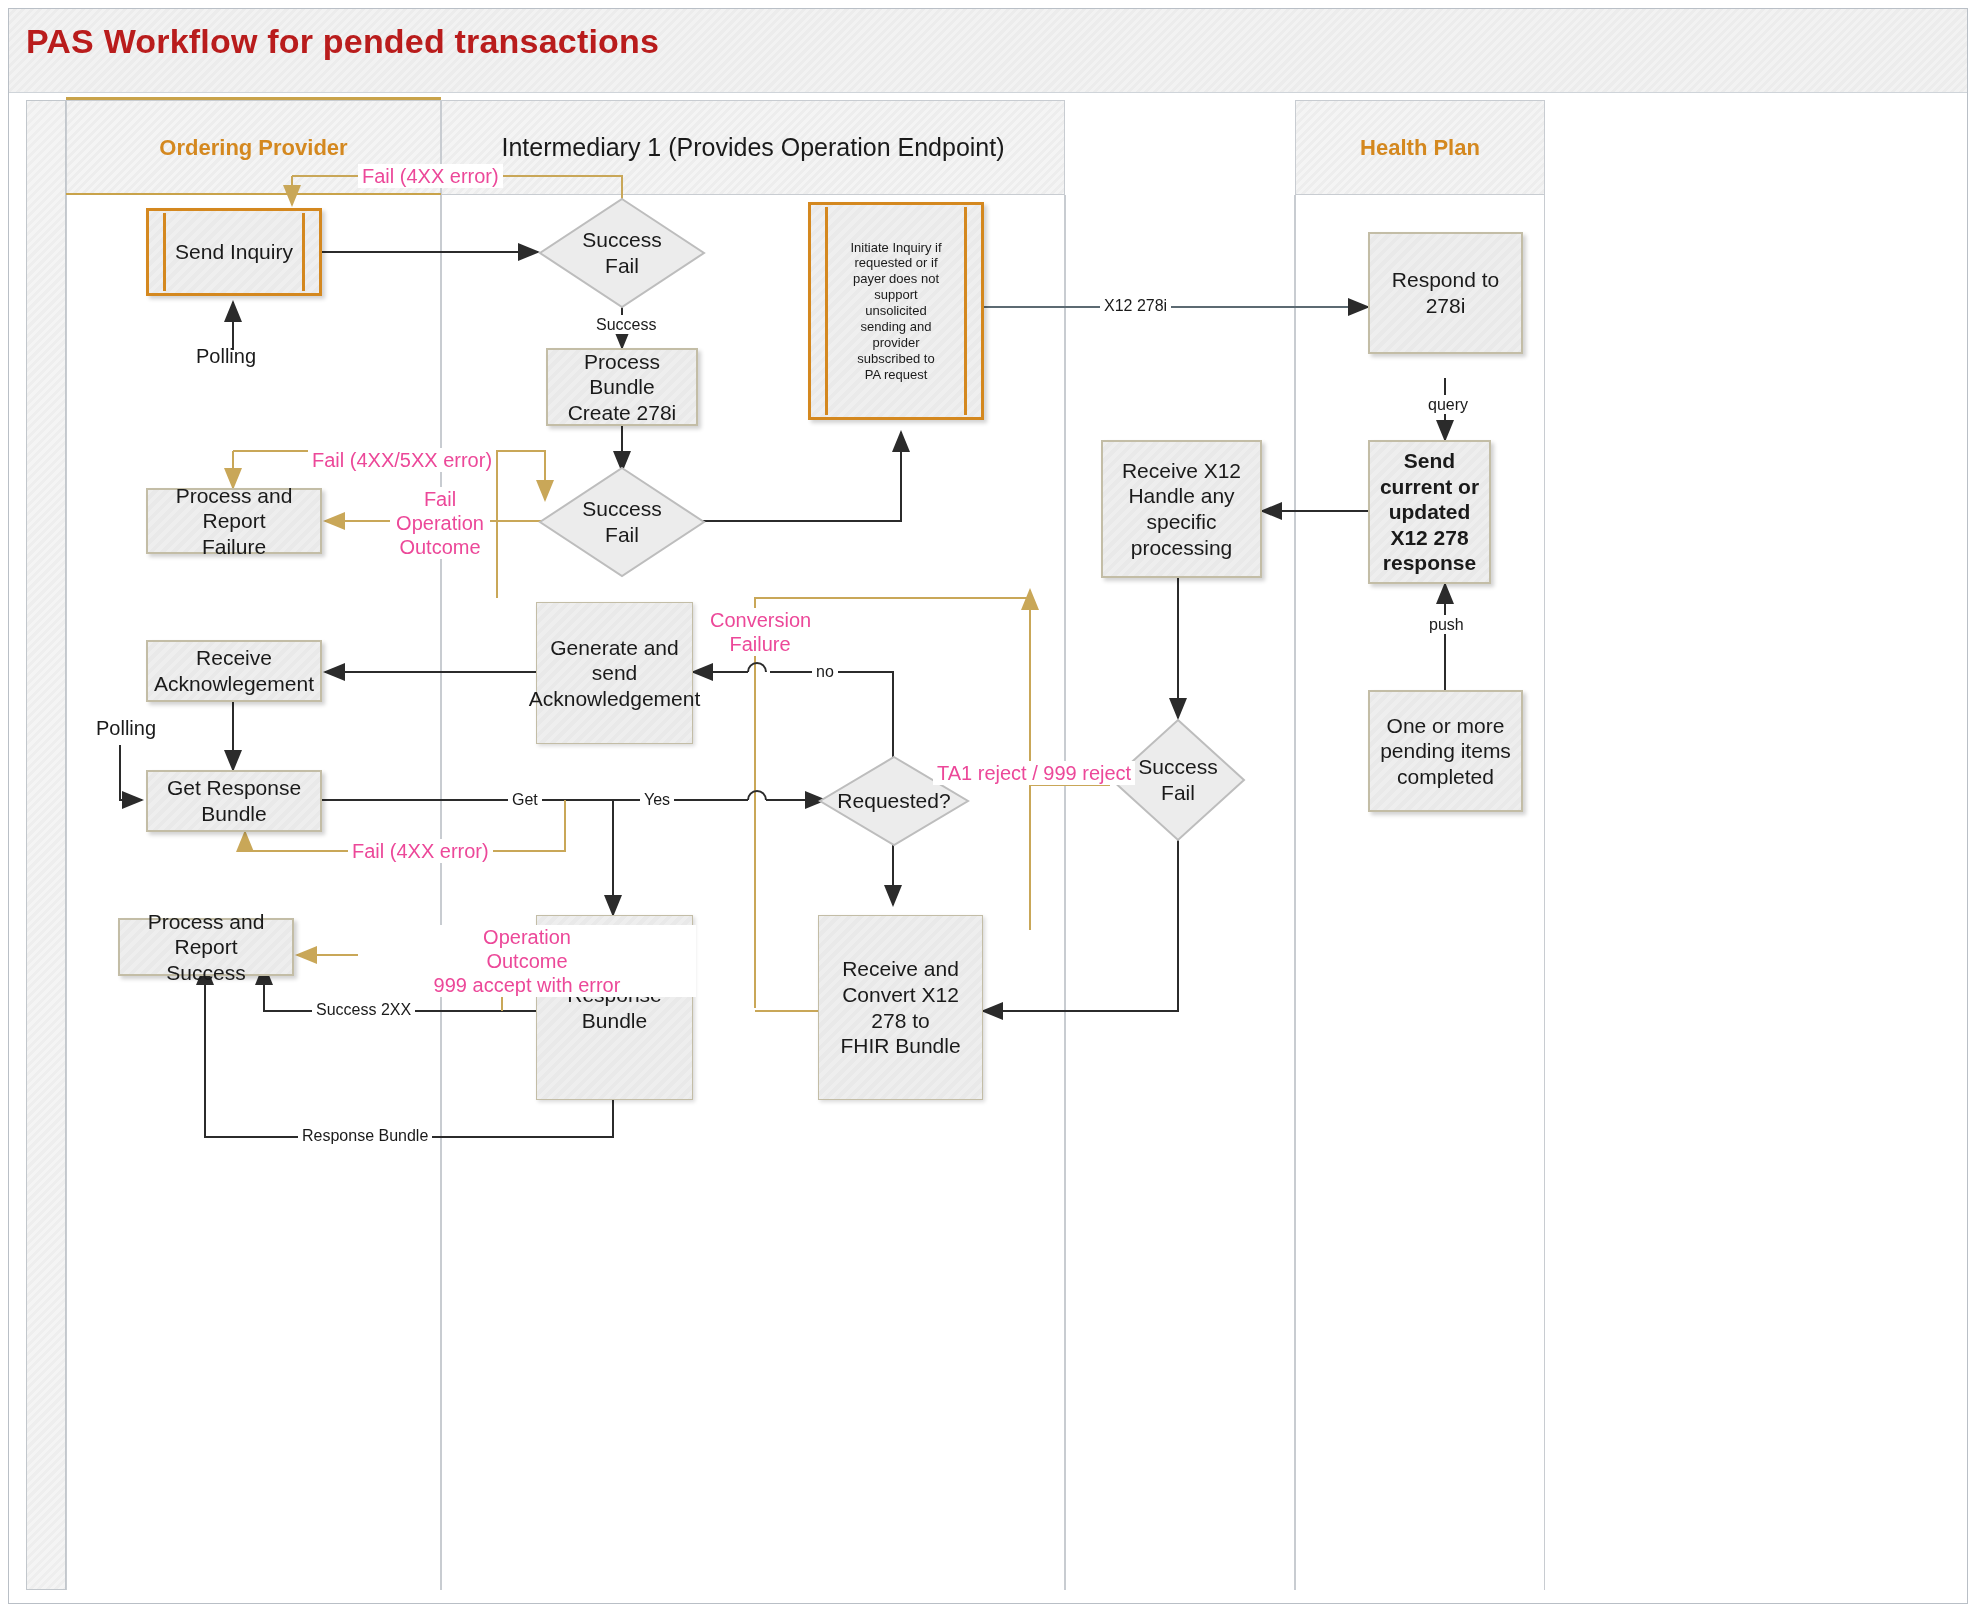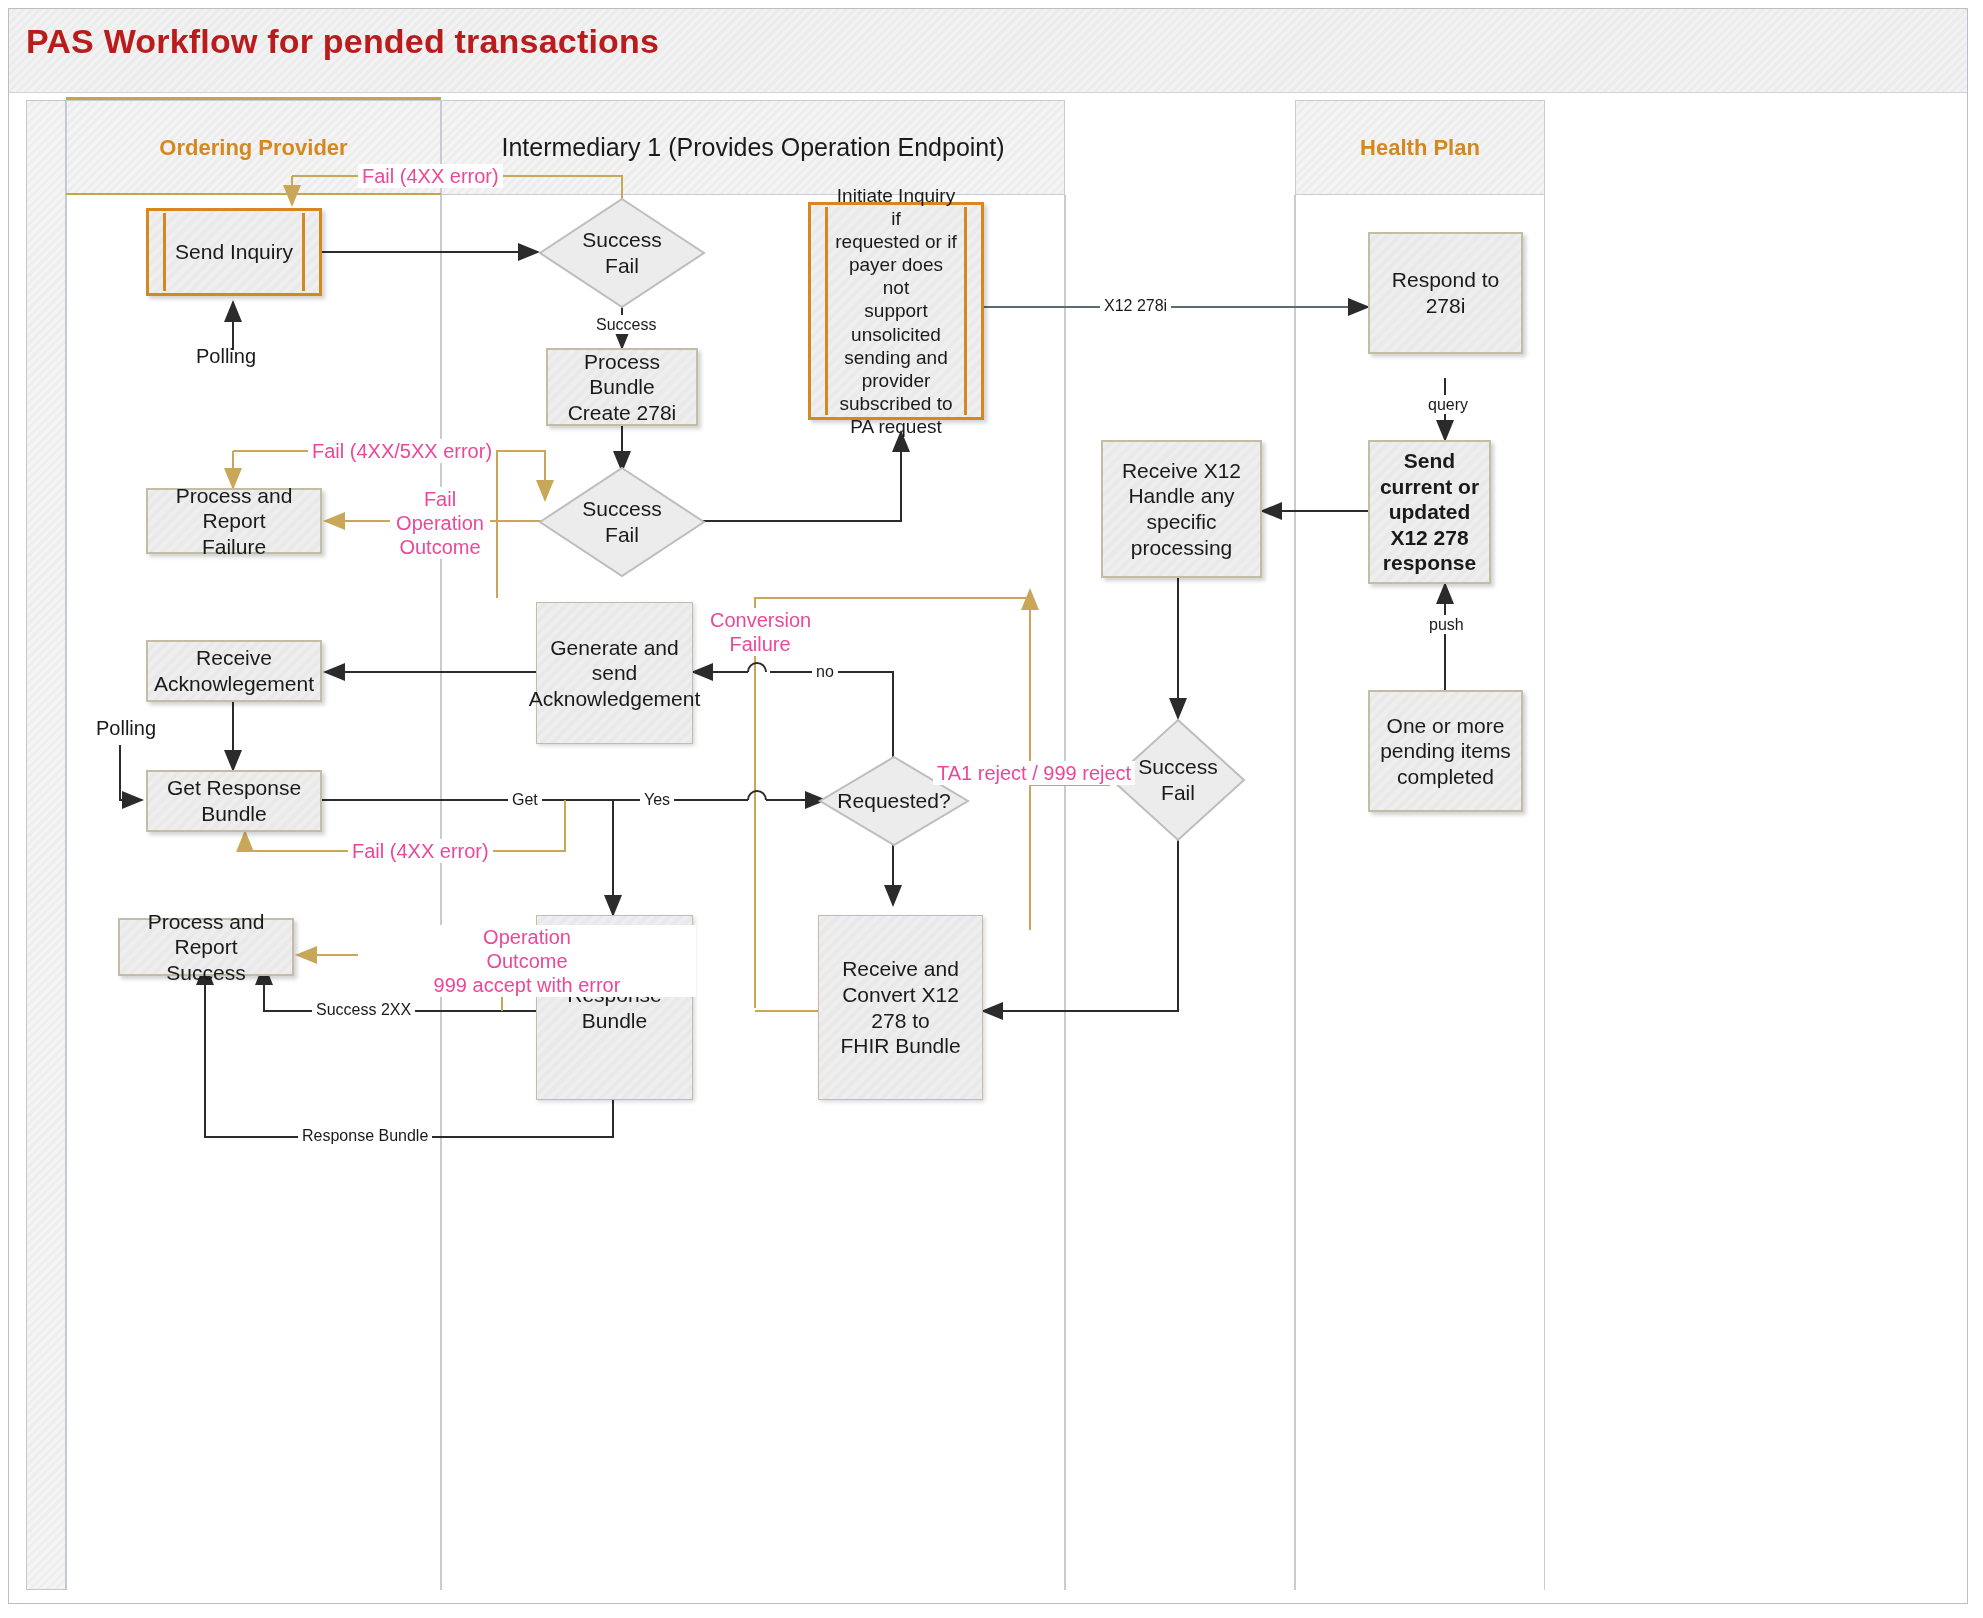--- a/index.html
+++ b/index.html
@@ -228,21 +228,21 @@
     <span class="lbl">Generate and send
 Acknowledgement</span>
   </div>
 
   <div class="node thin" style="left:536px;top:915px;width:157px;height:185px;">
     <span class="lbl">Response Bundle</span>
   </div>
 
   <div class="subproc" style="left:808px;top:202px;width:176px;height:218px;">
     <div class="inner">
-      <span class="lbl" style="font-size:19px;">Initiate Inquiry if
+      <span class="lbl" style="font-size:13px;">Initiate Inquiry if
 requested or if
 payer does not
 support
 unsolicited
 sending and
 provider
 subscribed to
 PA request</span>
     </div>
   </div>
@@ -289,21 +289,21 @@
 pending items
 completed</span>
   </div>
 
   <div class="elabel gold" style="left:358px;top:164px;">Fail (4XX error)</div>
 
   <div class="elabel plain" style="left:192px;top:344px;">Polling</div>
 
   <div class="elabel small" style="left:592px;top:315px;">Success</div>
 
-  <div class="elabel gold" style="left:308px;top:439px;text-align:center;">Fail (4XX/5XX error)</div>
+  <div class="elabel gold" style="left:308px;top:448px;text-align:center;">Fail (4XX/5XX error)</div>
 
   <div class="elabel gold" style="left:390px;top:487px;width:92px;">Fail
 Operation
 Outcome</div>
 
   <div class="elabel small" style="left:1100px;top:296px;">X12 278i</div>
 
   <div class="elabel small" style="left:1424px;top:395px;">query</div>
 
   <div class="elabel small" style="left:1425px;top:615px;">push</div>

